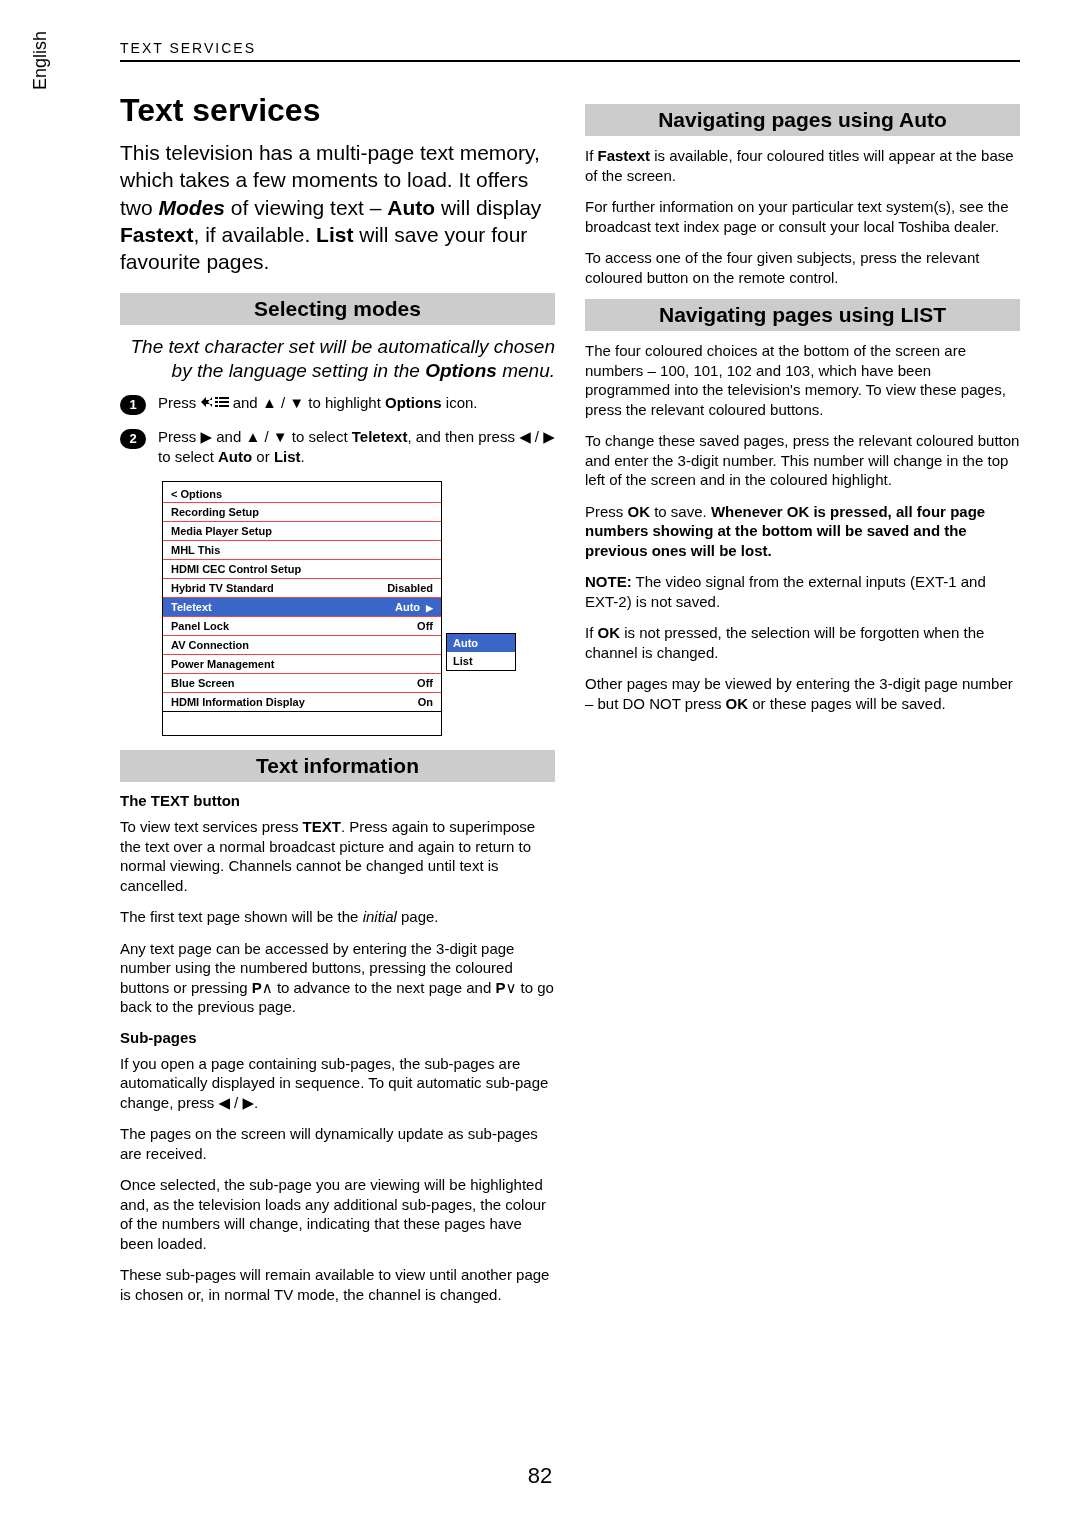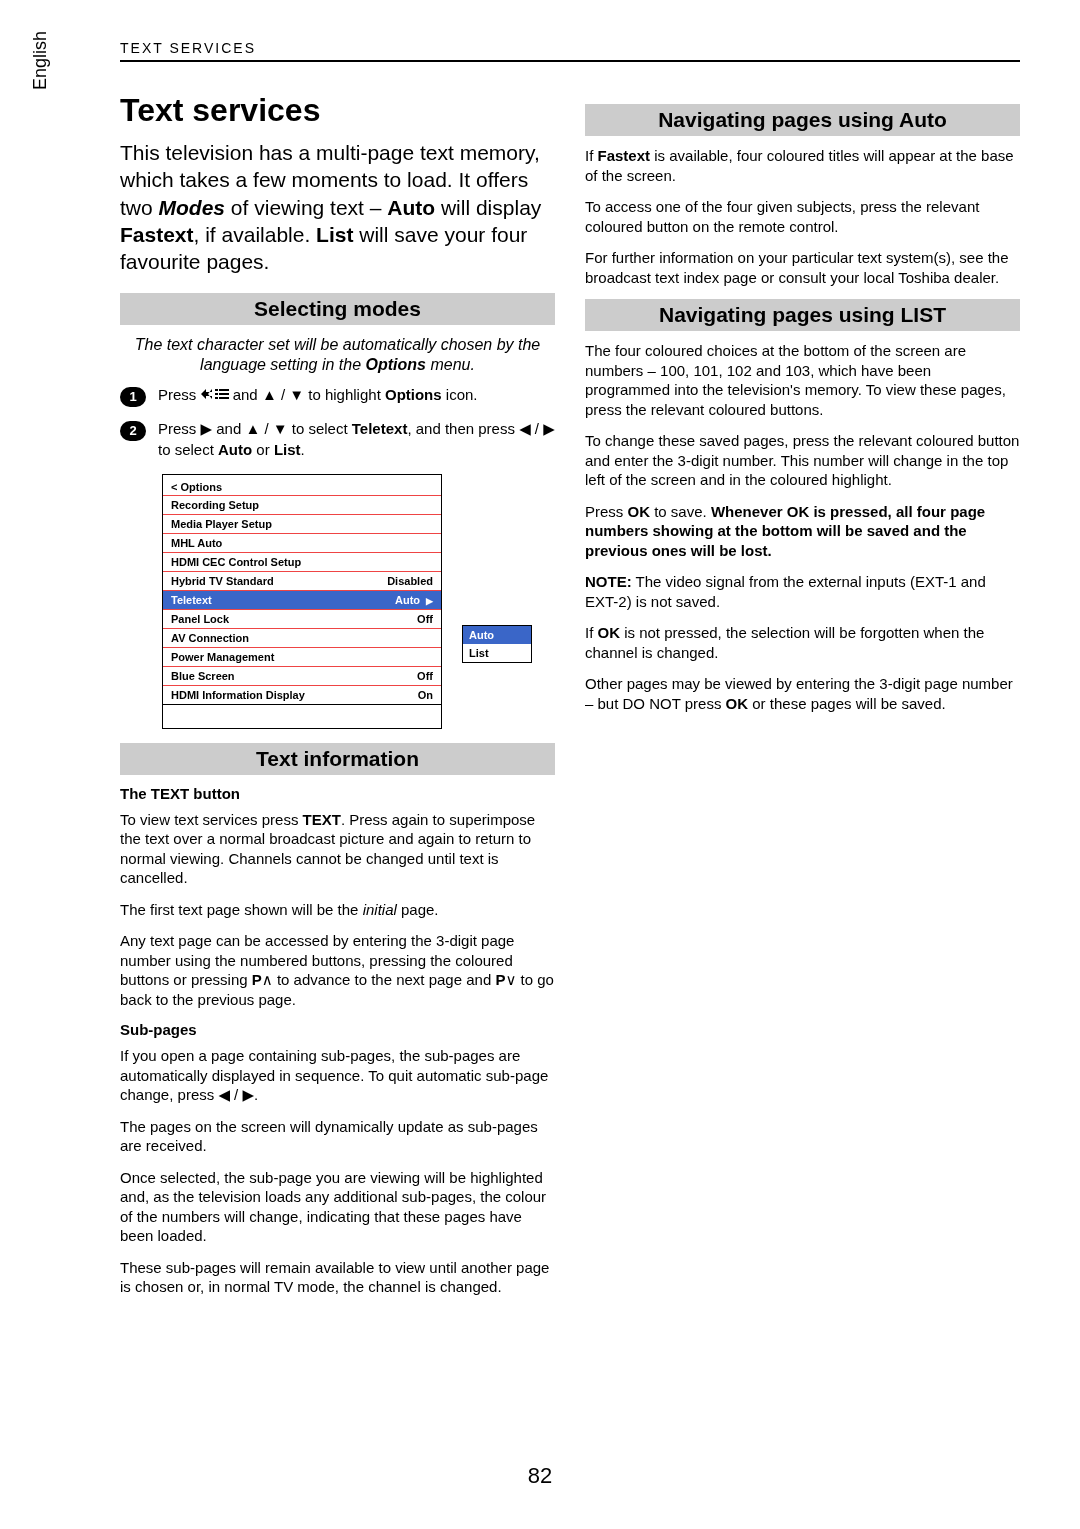--- a/index.html
+++ b/index.html
@@ -50,22 +50,22 @@
     .section-bar {
       background: #ccc;
       font-size: 21px;
       font-weight: bold;
       text-align: center;
       padding: 4px 0;
       margin: 12px 0 10px 0;
     }
     .italic-note {
       font-style: italic;
-      font-size: 16px;
-      text-align: center;
+      font-size: 19px;
+      text-align: right;
       line-height: 1.25;
       margin-bottom: 10px;
     }
     .step {
       display: flex;
       align-items: flex-start;
       gap: 12px;
       margin-bottom: 12px;
       font-size: 15px;
       line-height: 1.35;
@@ -79,21 +79,21 @@
       font-weight: bold;
       font-size: 13px;
       text-align: center;
       line-height: 20px;
       flex-shrink: 0;
       margin-top: 2px;
     }
     .step-text { flex: 1; }
     .osd-wrap {
       display: flex;
-      gap: 20px;
+      gap: 4px;
       margin: 14px 0 14px 42px;
     }
     .osd-main {
       border: 1px solid #000;
       font-size: 11px;
       font-weight: bold;
       width: 280px;
     }
     .osd-header {
       padding: 6px 8px 2px 8px;
@@ -190,21 +190,21 @@
     <div class="osd-wrap">
       <div class="osd-main">
         <div class="osd-header">&lt; Options</div>
         <div class="osd-row noval">
             <span>Recording Setup</span>
           </div>
         <div class="osd-row noval">
             <span>Media Player Setup</span>
           </div>
         <div class="osd-row noval">
-            <span>MHL Auto</span>
+            <span>MHL This</span>
           </div>
         <div class="osd-row noval">
             <span>HDMI CEC Control Setup</span>
           </div>
         <div class="osd-row">
             <span>Hybrid TV Standard</span>
             <span>Disabled</span>
           </div>
         <div class="osd-row selected">
             <span>Teletext</span>
@@ -244,22 +244,22 @@
     <div class="sub-h">Sub-pages</div>
     <p class="body-p">If you open a page containing sub-pages, the sub-pages are automatically displayed in sequence. To quit automatic sub-page change, press ◀ / ▶.</p>
     <p class="body-p">The pages on the screen will dynamically update as sub-pages are received.</p>
     <p class="body-p">Once selected, the sub-page you are viewing will be highlighted and, as the television loads any additional sub-pages, the colour of the numbers will change, indicating that these pages have been loaded.</p>
     <p class="body-p">These sub-pages will remain available to view until another page is chosen or, in normal TV mode, the channel is changed.</p>
   </div>
 
   <div class="col">
     <div class="section-bar">Navigating pages using Auto</div>
     <p class="body-p"><span>If </span><b>Fastext</b><span> is available, four coloured titles will appear at the base of the screen.</span></p>
+    <p class="body-p">For further information on your particular text system(s), see the broadcast text index page or consult your local Toshiba dealer.</p>
     <p class="body-p">To access one of the four given subjects, press the relevant coloured button on the remote control.</p>
-    <p class="body-p">For further information on your particular text system(s), see the broadcast text index page or consult your local Toshiba dealer.</p>
 
     <div class="section-bar">Navigating pages using LIST</div>
     <p class="body-p">The four coloured choices at the bottom of the screen are numbers – 100, 101, 102 and 103, which have been programmed into the television's memory. To view these pages, press the relevant coloured buttons.</p>
     <p class="body-p">To change these saved pages, press the relevant coloured button and enter the 3-digit number. This number will change in the top left of the screen and in the coloured highlight.</p>
     <p class="body-p"><span>Press </span><b>OK</b><span> to save. </span><b>Whenever OK is pressed, all four page numbers showing at the bottom will be saved and the previous ones will be lost.</b></p>
     <p class="body-p"><b>NOTE:</b><span> The video signal from the external inputs (EXT-1 and EXT-2) is not saved.</span></p>
     <p class="body-p"><span>If </span><b>OK</b><span> is not pressed, the selection will be forgotten when the channel is changed.</span></p>
     <p class="body-p"><span>Other pages may be viewed by entering the 3-digit page number – but DO NOT press </span><b>OK</b><span> or these pages will be saved.</span></p>
   </div>
 </div>

